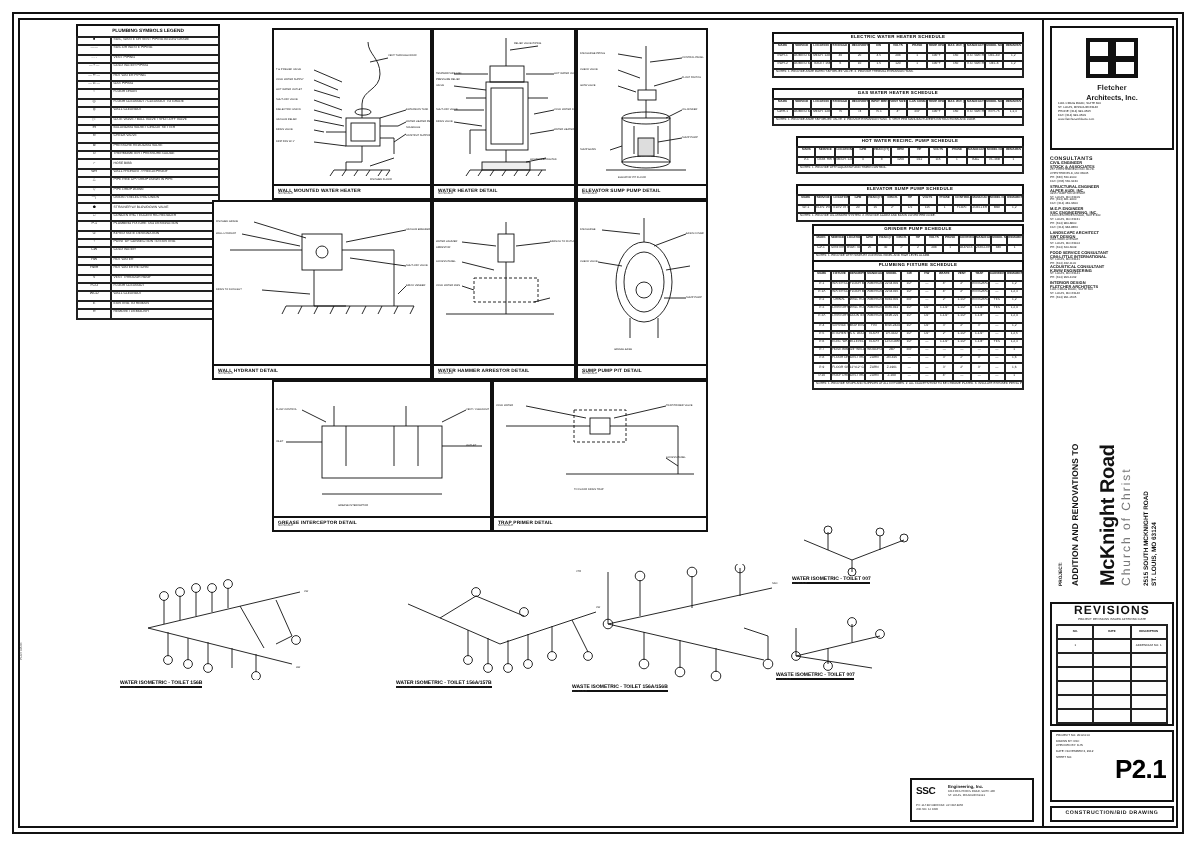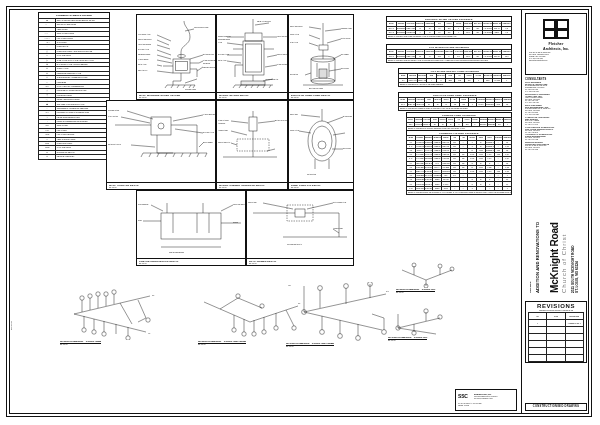--- a/index.html
+++ b/index.html
@@ -1166,19 +1166,29 @@
             </tr>
             <tr>
               <td></td>
               <td></td>
               <td></td>
             </tr>
           </tbody>
       </table>
     </div>
 
+    <div class="tb-sec" id="tb-sheet">
+      <div class="pinfo" id="pinfo">
+          <div>PROJECT NO. 2012-014</div>
+          <div>DRAWN BY: RJC</div>
+          <div>CHECKED BY: DJS</div>
+          <div>DATE: NOVEMBER 2, 2012</div>
+          <div style="margin-top: 1px;">SHEET NO.</div>
+        </div>
+      <div class="sheetno">P2.1</div>
+    </div>
 
     <div class="tb-sec" id="tb-cbd">
       <div class="cbd">CONSTRUCTION/BID DRAWING</div>
     </div>
   </div>
 
 </div>
 
 </body></html>

